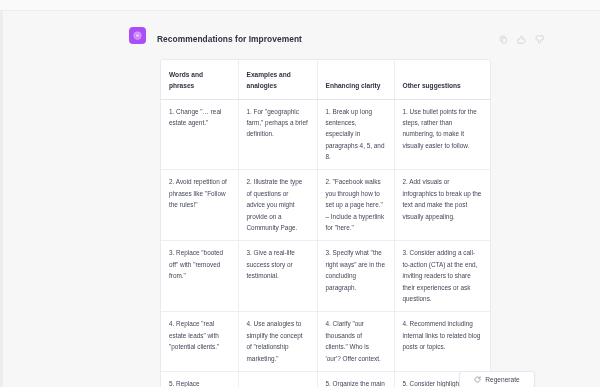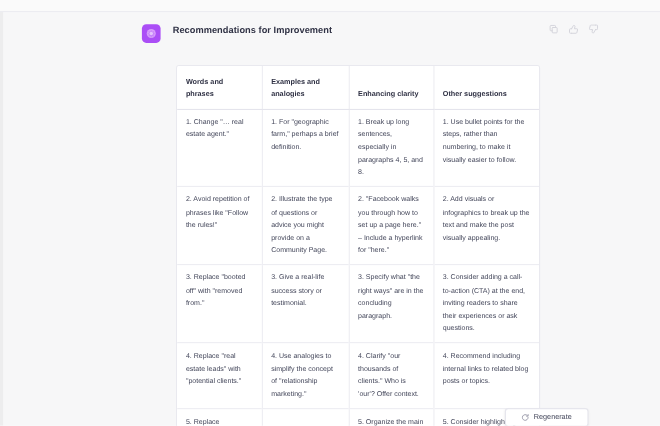--- a/index.html
+++ b/index.html
@@ -45,21 +45,21 @@
     background: #f7f7f8;
   }
 
   .msg-header {
     position: absolute;
     top: 11px;
     left: 126px;
     width: 415px;
     height: 22px;
     display: flex;
-    align-items: flex-start;
+    align-items: flex-end;
   }
 
   .avatar {
     width: 17px;
     height: 17px;
     border-radius: 4px;
     background: #ab4ef6;
     display: flex;
     align-items: center;
     justify-content: center;

